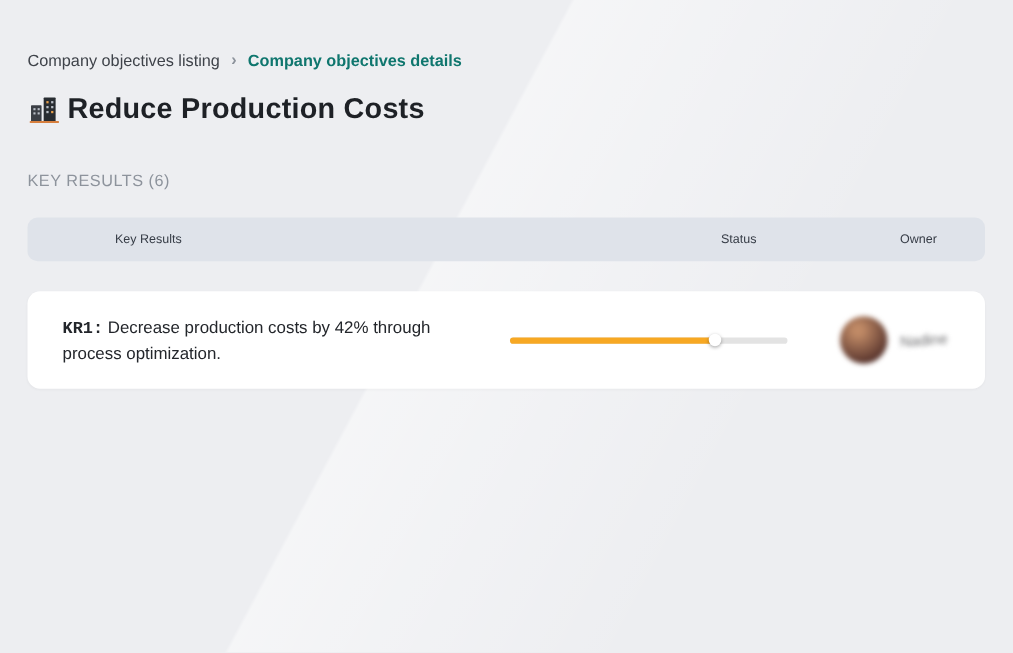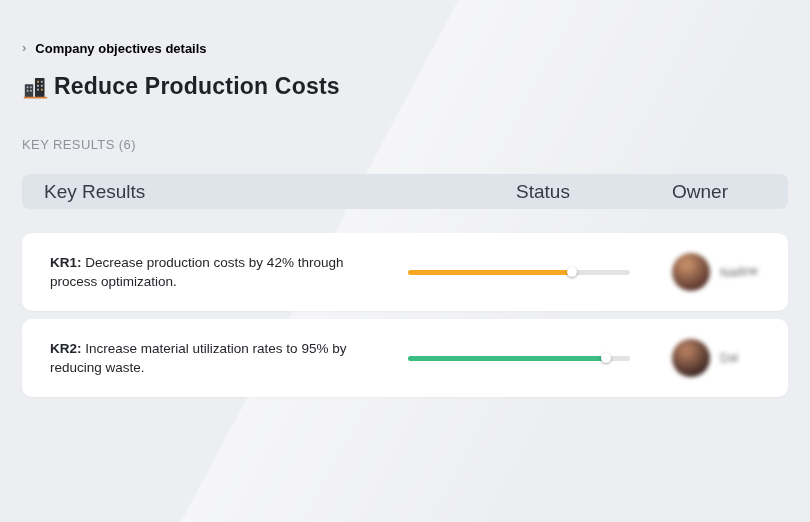--- a/index.html
+++ b/index.html
@@ -19,21 +19,21 @@
   }
   .page { position: relative; padding: 0 22px; }
 
   
   .breadcrumb {
     padding-top: 41px;
     display: flex; align-items: center; gap: 9px;
     font-size: 13px; color: #3f434a;
   }
   .bc-item { cursor: pointer; }
-  .bc-item.current { font-weight: 700; color: #000000; cursor: default; }
+  .bc-item.current { font-weight: 700; color: #0f766e; cursor: default; }
   .bc-sep { color: #8d939c; font-size: 13px; font-weight: 700; transform: translateY(-1px); }
 
   
   .title-row {
     margin: 17px 0 0 0;
     display: flex; align-items: center; gap: 5px;
     font-size: 23px; font-weight: 700; color: #1e2126; letter-spacing: 0.2px;
   }
   .title-icon { display: inline-flex; }
   .title-icon svg { display: block; }
@@ -45,42 +45,42 @@
   }
 
   
   .table-header {
     margin-top: 22px;
     height: 35px;
     background: var(--header_row_bg, #dfe3ea);
     border-radius: 8px;
     display: grid; grid-template-columns: 386px 264px auto;
     align-items: center;
-    font-size: 19px; color: #363c46;
+    font-size: 10px; color: #363c46; padding-left: 48px;
   }
   .th-kr { padding-left: 22px; }
   .th-status { padding-left: 6px; text-align: center; }
 
   
   .card {
     margin-top: 8px;
     height: 78px;
     background: var(--card_bg, #ffffff);
     border-radius: 10px;
     display: grid; grid-template-columns: 386px 264px auto;
     align-items: center;
     box-shadow: 0 1px 2px rgba(40,45,55,0.04);
   }
   .table-header + .card { margin-top: 24px; }
 
   .cell-kr {
     padding-left: 28px; padding-right: 32px;
     font-size: 13.5px; color: #23262b; line-height: 19px;
   }
-  .kr-label { font-weight: 700; }
+  .kr-label { font-weight: 700; font-family: Liberation Mono, monospace; }
 
   .progress {
     position: relative;
     width: 222px; height: 5px;
     background: var(--progress_track, #e3e3e3);
     border-radius: 3px;
   }
   .progress-fill {
     position: absolute; left: 0; top: 0; height: 100%;
     border-radius: 3px;
@@ -104,20 +104,21 @@
     filter: blur(2.2px);
     transform: rotate(-4deg);
   }
 </style>
 </head>
 <body>
 
 <div class="page">
 
   <nav class="breadcrumb">
+    <span class="bc-item">Company objectives listing</span>
     <span class="bc-sep">›</span>
     <span class="bc-item current">Company objectives details</span>
   </nav>
 
   <h1 class="title-row">
     <span class="title-icon">
       <svg width="27" height="27" viewBox="0 0 24 24" fill="none">
         <rect x="2.5" y="10" width="7.5" height="11.5" rx="0.5" fill="#3a3e45"></rect>
         <rect x="11.5" y="4.5" width="8.5" height="17" rx="0.5" fill="#282c31"></rect>
         <rect x="4.2" y="12" width="1.5" height="1.5" fill="#b9bec6"></rect>
@@ -154,31 +155,15 @@
         <div class="progress-fill" style="width: 74%; background: rgb(247, 168, 35);"></div>
         <div class="progress-knob" style="left: calc(74% - 5px);"></div>
       </div>
     </div>
     <div class="cell-owner">
       <div class="avatar" style="background: radial-gradient(circle at 38% 30%, rgb(192, 138, 102) 10%, rgb(83, 48, 42) 78%);"></div>
       <span class="owner-name">Nadine</span>
     </div>
   </div>
 
-  <div class="card">
-    <div class="cell-kr">
-      <span class="kr-label">KR2:</span>
-      <span class="kr-desc">Increase material utilization rates to 95% by reducing waste.</span>
-    </div>
-    <div class="cell-status">
-      <div class="progress">
-        <div class="progress-fill" style="width: 89%; background: rgb(60, 189, 130);"></div>
-        <div class="progress-knob" style="left: calc(89% - 5px);"></div>
-      </div>
-    </div>
-    <div class="cell-owner">
-      <div class="avatar" style="background: radial-gradient(circle at 38% 30%, rgb(176, 122, 94) 10%, rgb(53, 33, 31) 78%);"></div>
-      <span class="owner-name">Dai</span>
-    </div>
-  </div>
 
 
 </div>
 
 </body></html>

